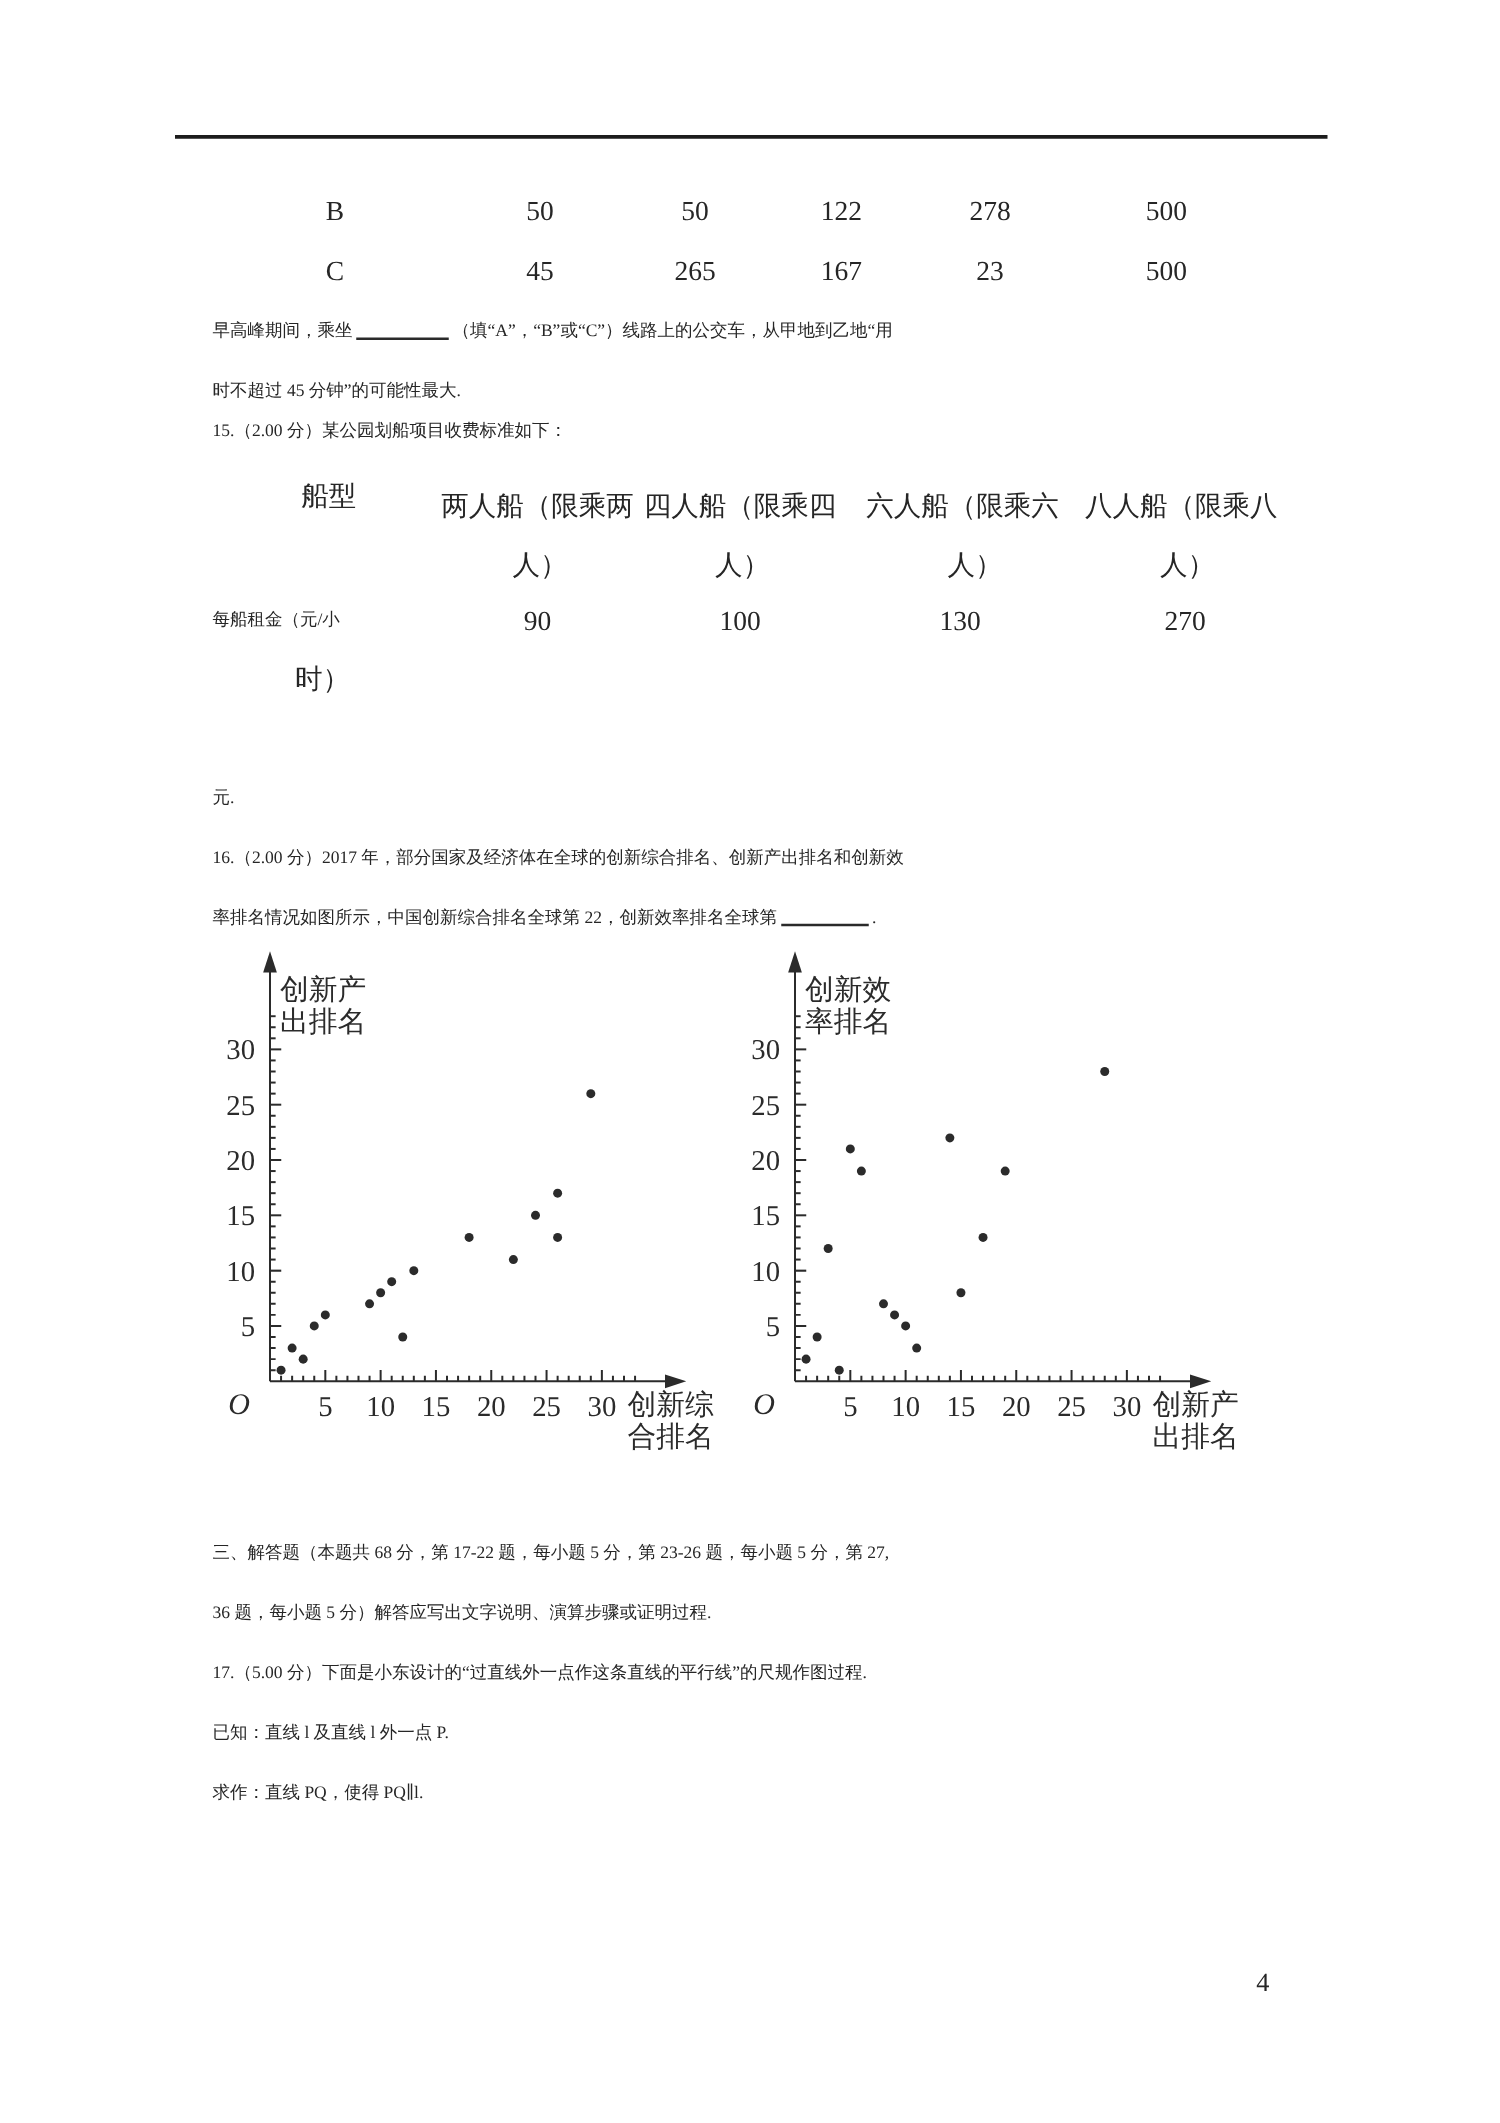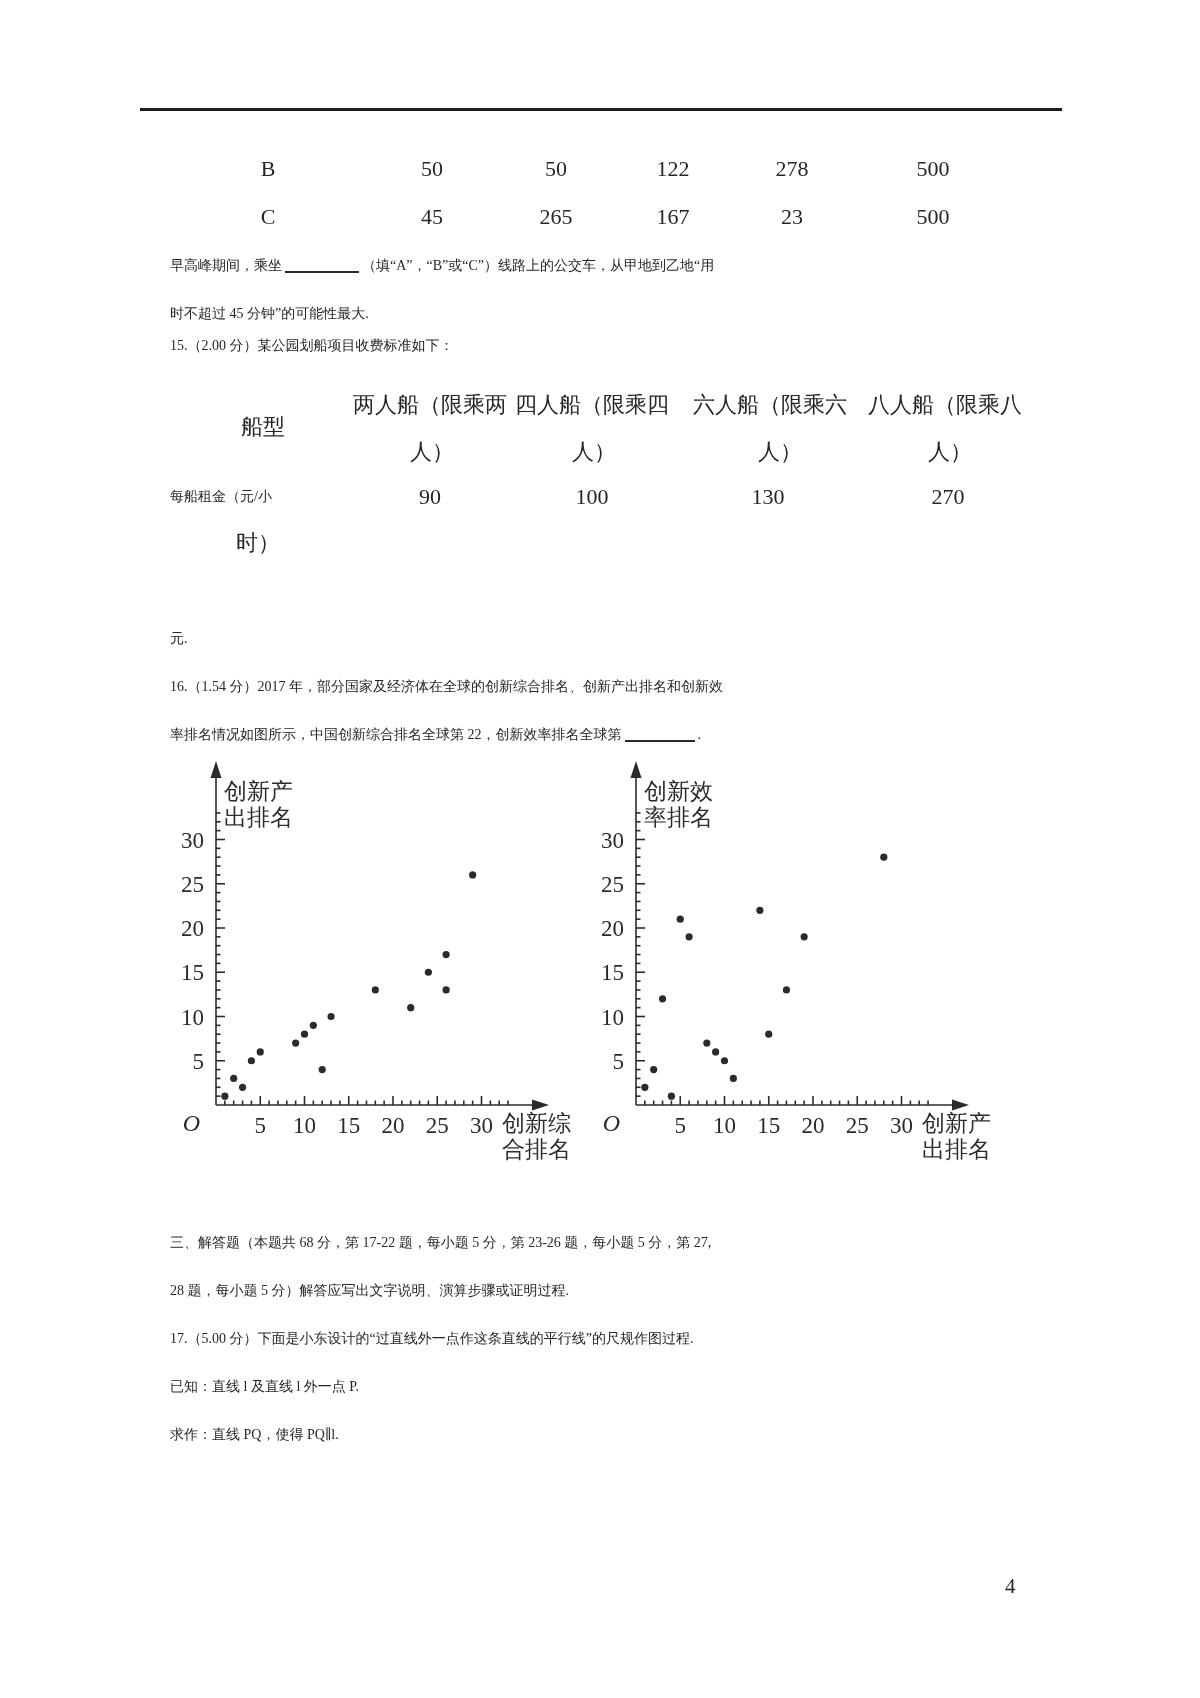--- a/index.html
+++ b/index.html
@@ -38,40 +38,40 @@
   </div>
 
   <div class="line" style="left:170px;top:251px">
     <span>早高峰期间，乘坐</span><span class="blank" style="width:74px"></span><span>（填“A”，“B”或“C”）线路上的公交车，从甲地到乙地“用</span>
   </div>
   <div class="line" style="left:170px;top:299px">时不超过 45 分钟”的可能性最大.</div>
 
   <div class="line" style="left:170px;top:331px">15.（2.00 分）某公园划船项目收费标准如下：</div>
 
   <div>
-    <span class="cell" style="left:263px;top:412px">船型</span>
+    <span class="cell" style="left:263px;top:382px">船型</span>
     <span class="cell" style="left:430px;top:390px">两人船（限乘两</span>
     <span class="cell" style="left:592px;top:390px">四人船（限乘四</span>
     <span class="cell" style="left:770px;top:390px">六人船（限乘六</span>
     <span class="cell" style="left:945px;top:390px">八人船（限乘八</span>
     <span class="cell" style="left:432px;top:437px">人）</span>
     <span class="cell" style="left:594px;top:437px">人）</span>
     <span class="cell" style="left:780px;top:437px">人）</span>
     <span class="cell" style="left:950px;top:437px">人）</span>
     <span class="line" style="left:170px;top:482px">每船租金（元/小</span>
     <span class="cell" style="left:430px;top:482px">90</span>
     <span class="cell" style="left:592px;top:482px">100</span>
     <span class="cell" style="left:768px;top:482px">130</span>
     <span class="cell" style="left:948px;top:482px">270</span>
     <span class="cell" style="left:258px;top:528px">时）</span>
   </div>
 
   <div class="line" style="left:170px;top:624px">元.</div>
 
-  <div class="line" style="left:170px;top:672px">16.（1.54 分）2017 年，部分国家及经济体在全球的创新综合排名、创新产出排名和创新效</div>
+  <div class="line" style="left:170px;top:672px">16.（2.00 分）2017 年，部分国家及经济体在全球的创新综合排名、创新产出排名和创新效</div>
   <div class="line" style="left:170px;top:720px">
     <span>率排名情况如图所示，中国创新综合排名全球第 22，创新效率排名全球第</span><span class="blank" style="width:70px"></span><span>.</span>
   </div>
 
   <div class="chart" style="left:160px;top:755px"><svg width="420" height="415" viewBox="0 0 420 415">
         <line x1="56" y1="350" x2="376" y2="350" stroke="#2b2b2b" stroke-width="1.6"></line>
         <polygon points="389,350 372,344.5 372,355.5" fill="#2b2b2b"></polygon>
         <line x1="56" y1="350" x2="56" y2="20" stroke="#2b2b2b" stroke-width="1.6"></line>
         <polygon points="56,6 50.5,23 61.5,23" fill="#2b2b2b"></polygon>
         <line x1="64.85" y1="350" x2="64.85" y2="345.5" stroke="#2b2b2b" stroke-width="1.6"></line>
@@ -273,21 +273,21 @@
         <circle cx="144.5" cy="305.75" r="3.6" fill="#2b2b2b"></circle>
         <circle cx="153.35" cy="323.45" r="3.6" fill="#2b2b2b"></circle>
         <circle cx="179.89999999999998" cy="155.3" r="3.6" fill="#2b2b2b"></circle>
         <circle cx="188.75" cy="279.2" r="3.6" fill="#2b2b2b"></circle>
         <circle cx="206.45" cy="234.95" r="3.6" fill="#2b2b2b"></circle>
         <circle cx="224.15" cy="181.85" r="3.6" fill="#2b2b2b"></circle>
         <circle cx="303.79999999999995" cy="102.20000000000002" r="3.6" fill="#2b2b2b"></circle>
       </svg></div>
 
   <div class="line" style="left:170px;top:1228px">三、解答题（本题共 68 分，第 17-22 题，每小题 5 分，第 23-26 题，每小题 5 分，第 27,</div>
-  <div class="line" style="left:170px;top:1276px">28 题，每小题 5 分）解答应写出文字说明、演算步骤或证明过程.</div>
+  <div class="line" style="left:170px;top:1276px">36 题，每小题 5 分）解答应写出文字说明、演算步骤或证明过程.</div>
 
   <div class="line" style="left:170px;top:1324px">17.（5.00 分）下面是小东设计的“过直线外一点作这条直线的平行线”的尺规作图过程.</div>
   <div class="line" style="left:170px;top:1372px">已知：直线 l 及直线 l 外一点 P.</div>
   <div class="line" style="left:170px;top:1420px">求作：直线 PQ，使得 PQ∥l.</div>
 
   <div class="pagenum" style="left:1005px;top:1571px">4</div>
 
 </div>
 
 </body></html>

